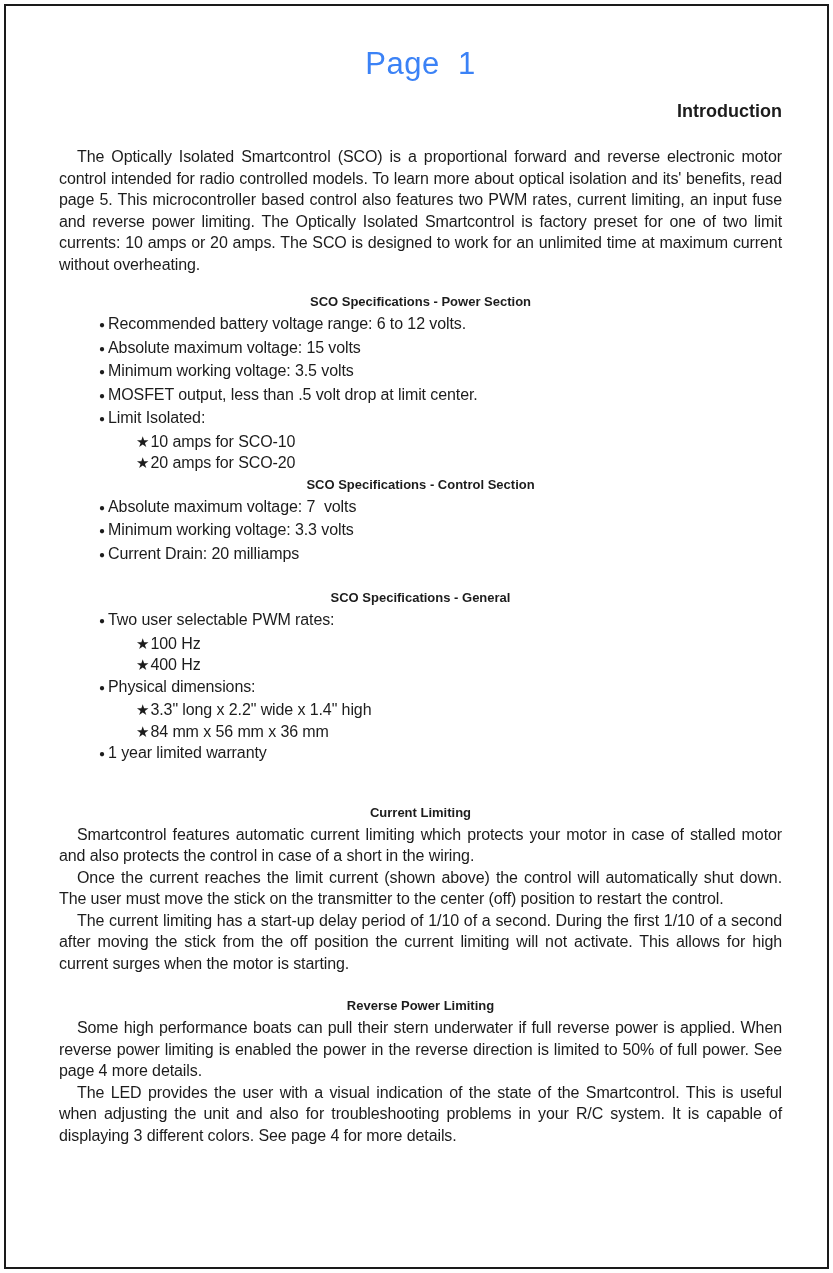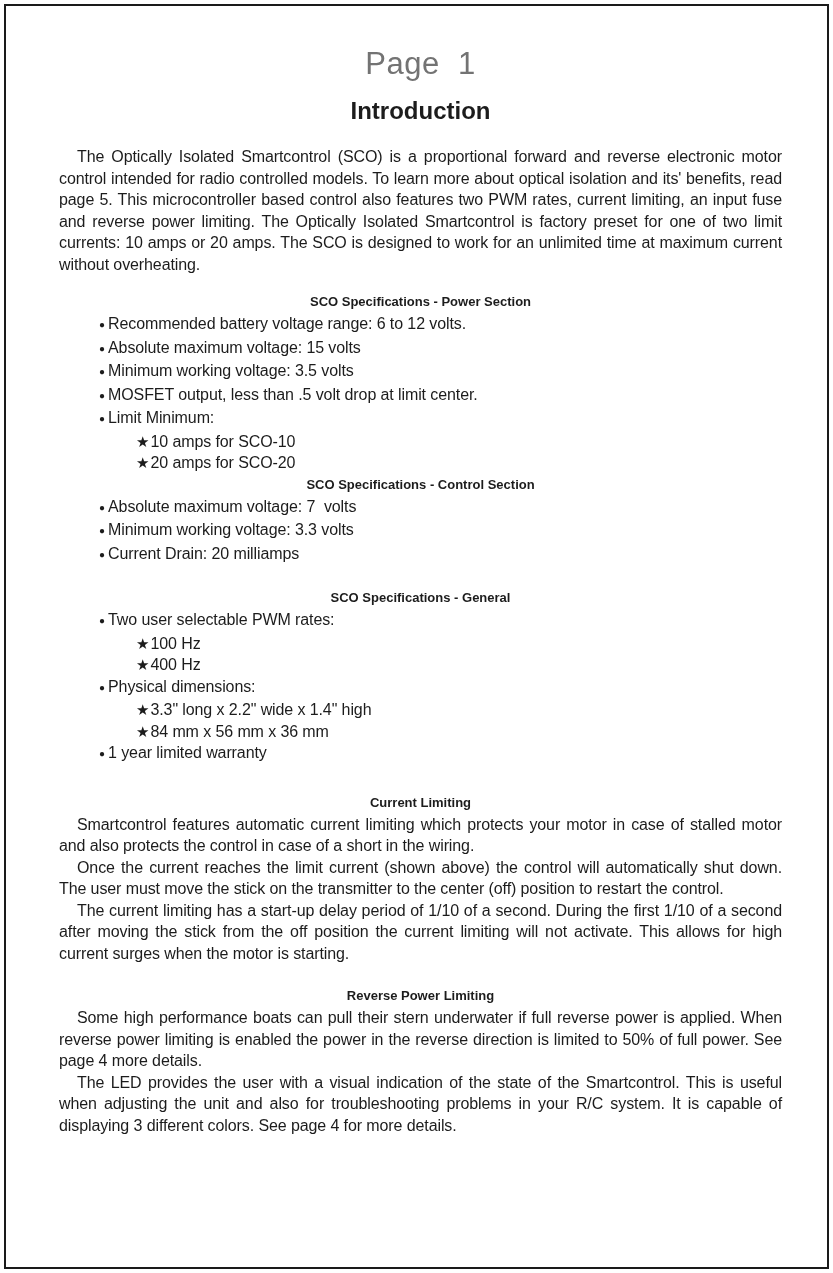--- a/index.html
+++ b/index.html
@@ -28,39 +28,39 @@
     top: 46px;
     width: 723px;
   }
   .page-title {
     font-size: 31px;
     font-weight: 400;
     text-align: center;
     white-space: pre;
     letter-spacing: 0.5px;
     line-height: 36px;
-    color: #737373;
+    color: #3b82f6;
   }
   .doc-title {
     margin-top: 18px;
-    font-size: 24px;
+    font-size: 18px;
     font-weight: 700;
-    text-align: center;
+    text-align: right;
     line-height: 22px;
   }
   .sec {
     font-size: 13px;
     font-weight: 700;
     text-align: center;
     line-height: 22px;
   }
   .sec.power   { margin-top: 16px; }
   .sec.control { }
   .sec.general { margin-top: 21px; }
-  .sec.cl      { margin-top: 26px; text-align: center; }
+  .sec.cl      { margin-top: 36px; text-align: center; }
   .sec.rp      { margin-top: 21px; }
   .sec.led     { margin-top: 20px; }
   p.body {
     font-size: 16px;
     line-height: 21.5px;
     text-align: justify;
     text-indent: 18px;
     letter-spacing: -0.1px;
   }
   p.body.first { margin-top: 24px; }
@@ -104,21 +104,21 @@
       <div class="li lvl-bullet">
         <span class="mk b">●</span>
         <span class="it">Minimum working voltage: 3.5 volts</span>
       </div>
       <div class="li lvl-bullet">
         <span class="mk b">●</span>
         <span class="it">MOSFET output, less than .5 volt drop at limit center.</span>
       </div>
       <div class="li lvl-bullet">
         <span class="mk b">●</span>
-        <span class="it">Limit Minimum:</span>
+        <span class="it">Limit Isolated:</span>
       </div>
       <div class="li lvl-star">
         <span class="mk s">★</span>
         <span class="it">10 amps for SCO-10</span>
       </div>
       <div class="li lvl-star">
         <span class="mk s">★</span>
         <span class="it">20 amps for SCO-20</span>
       </div>
     </div>

